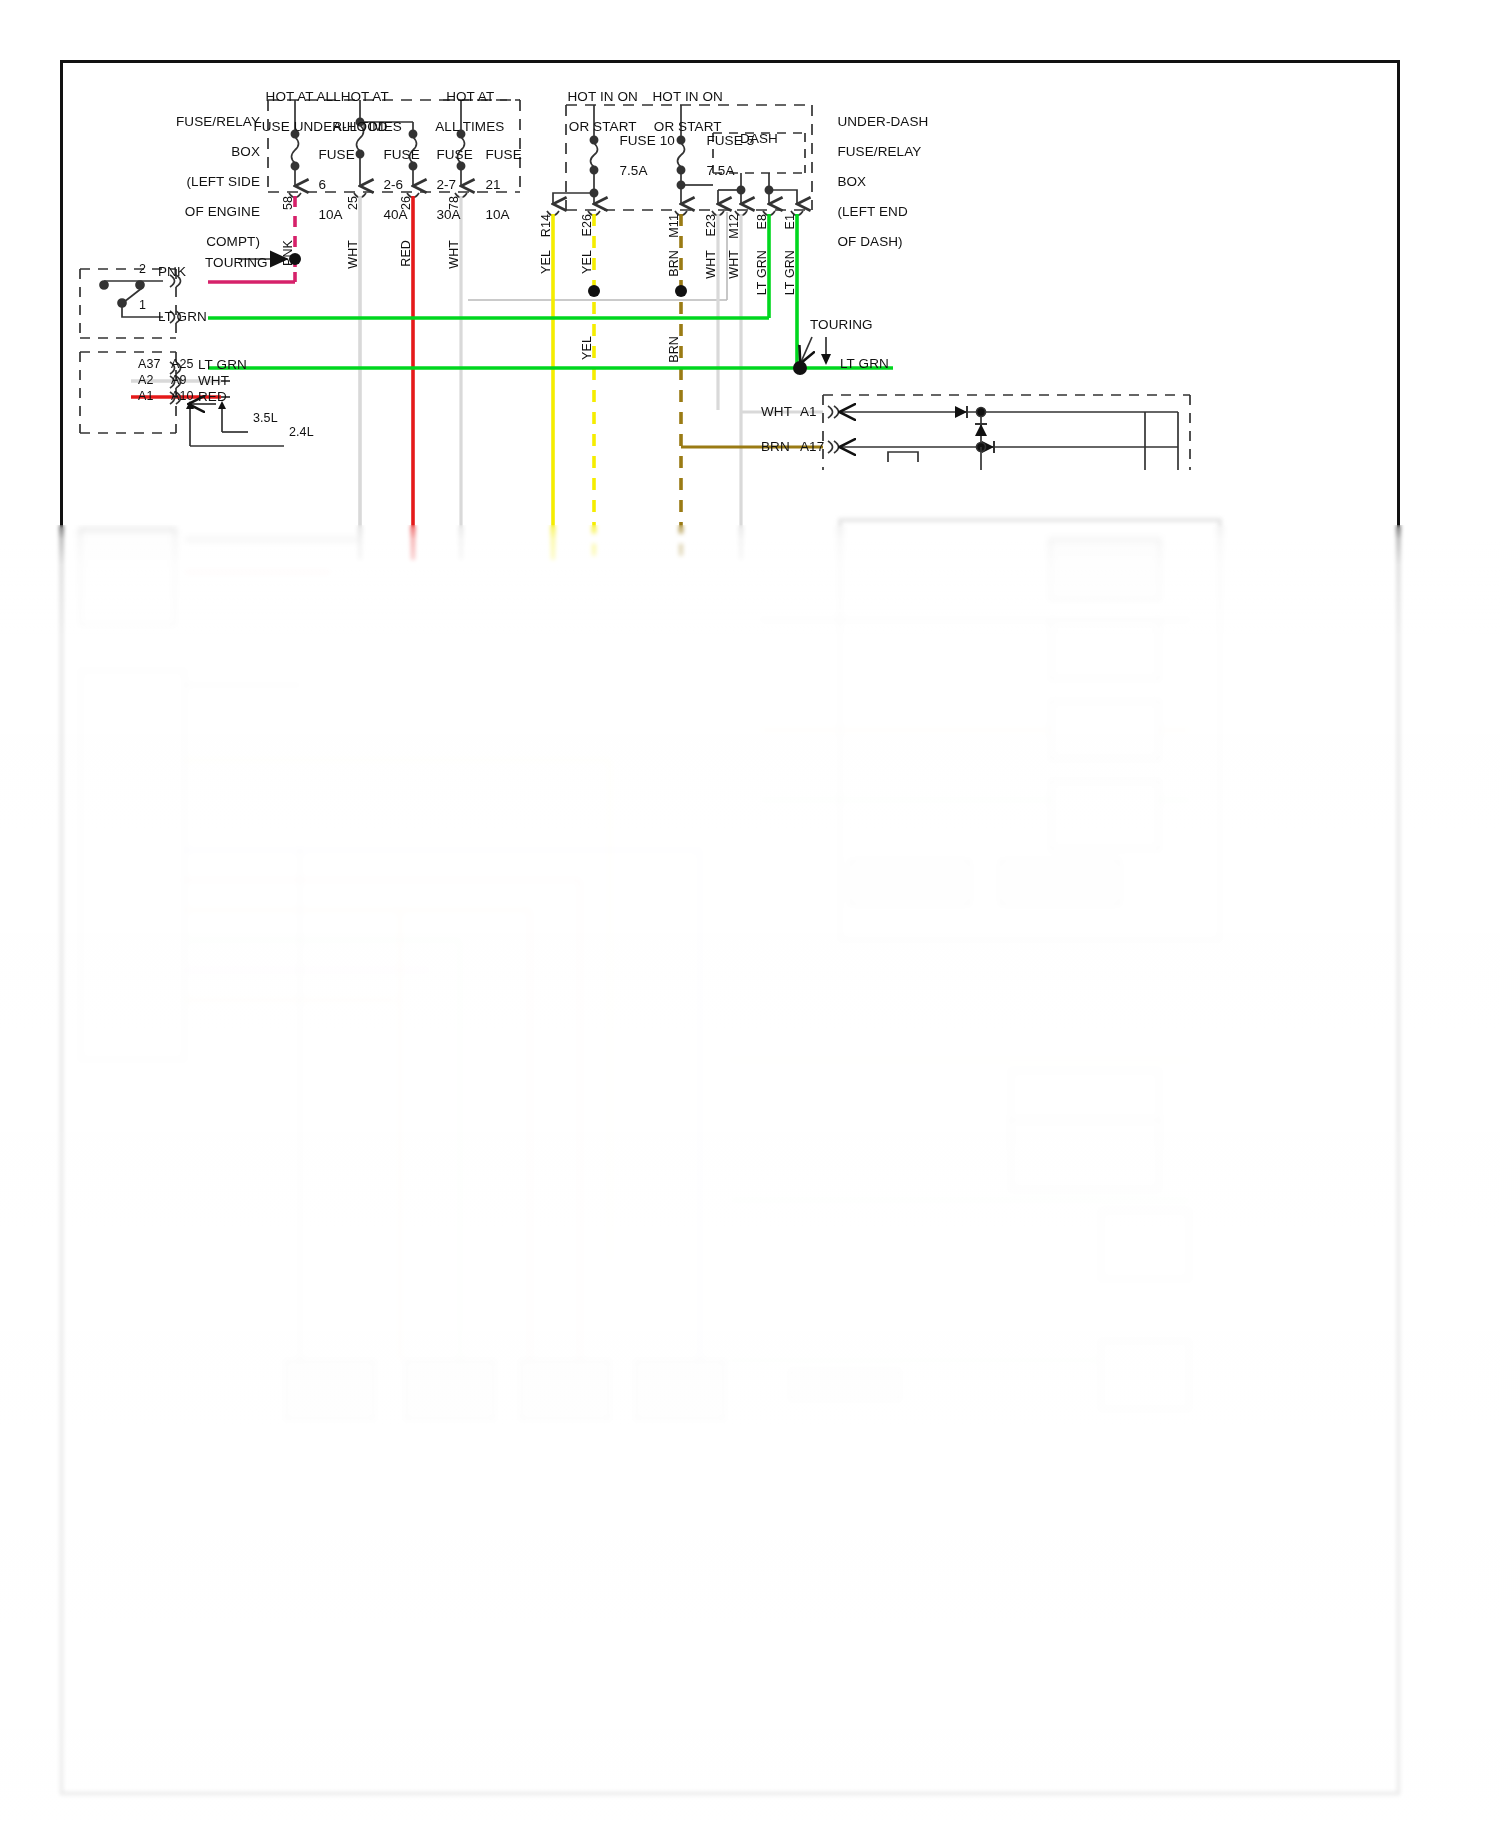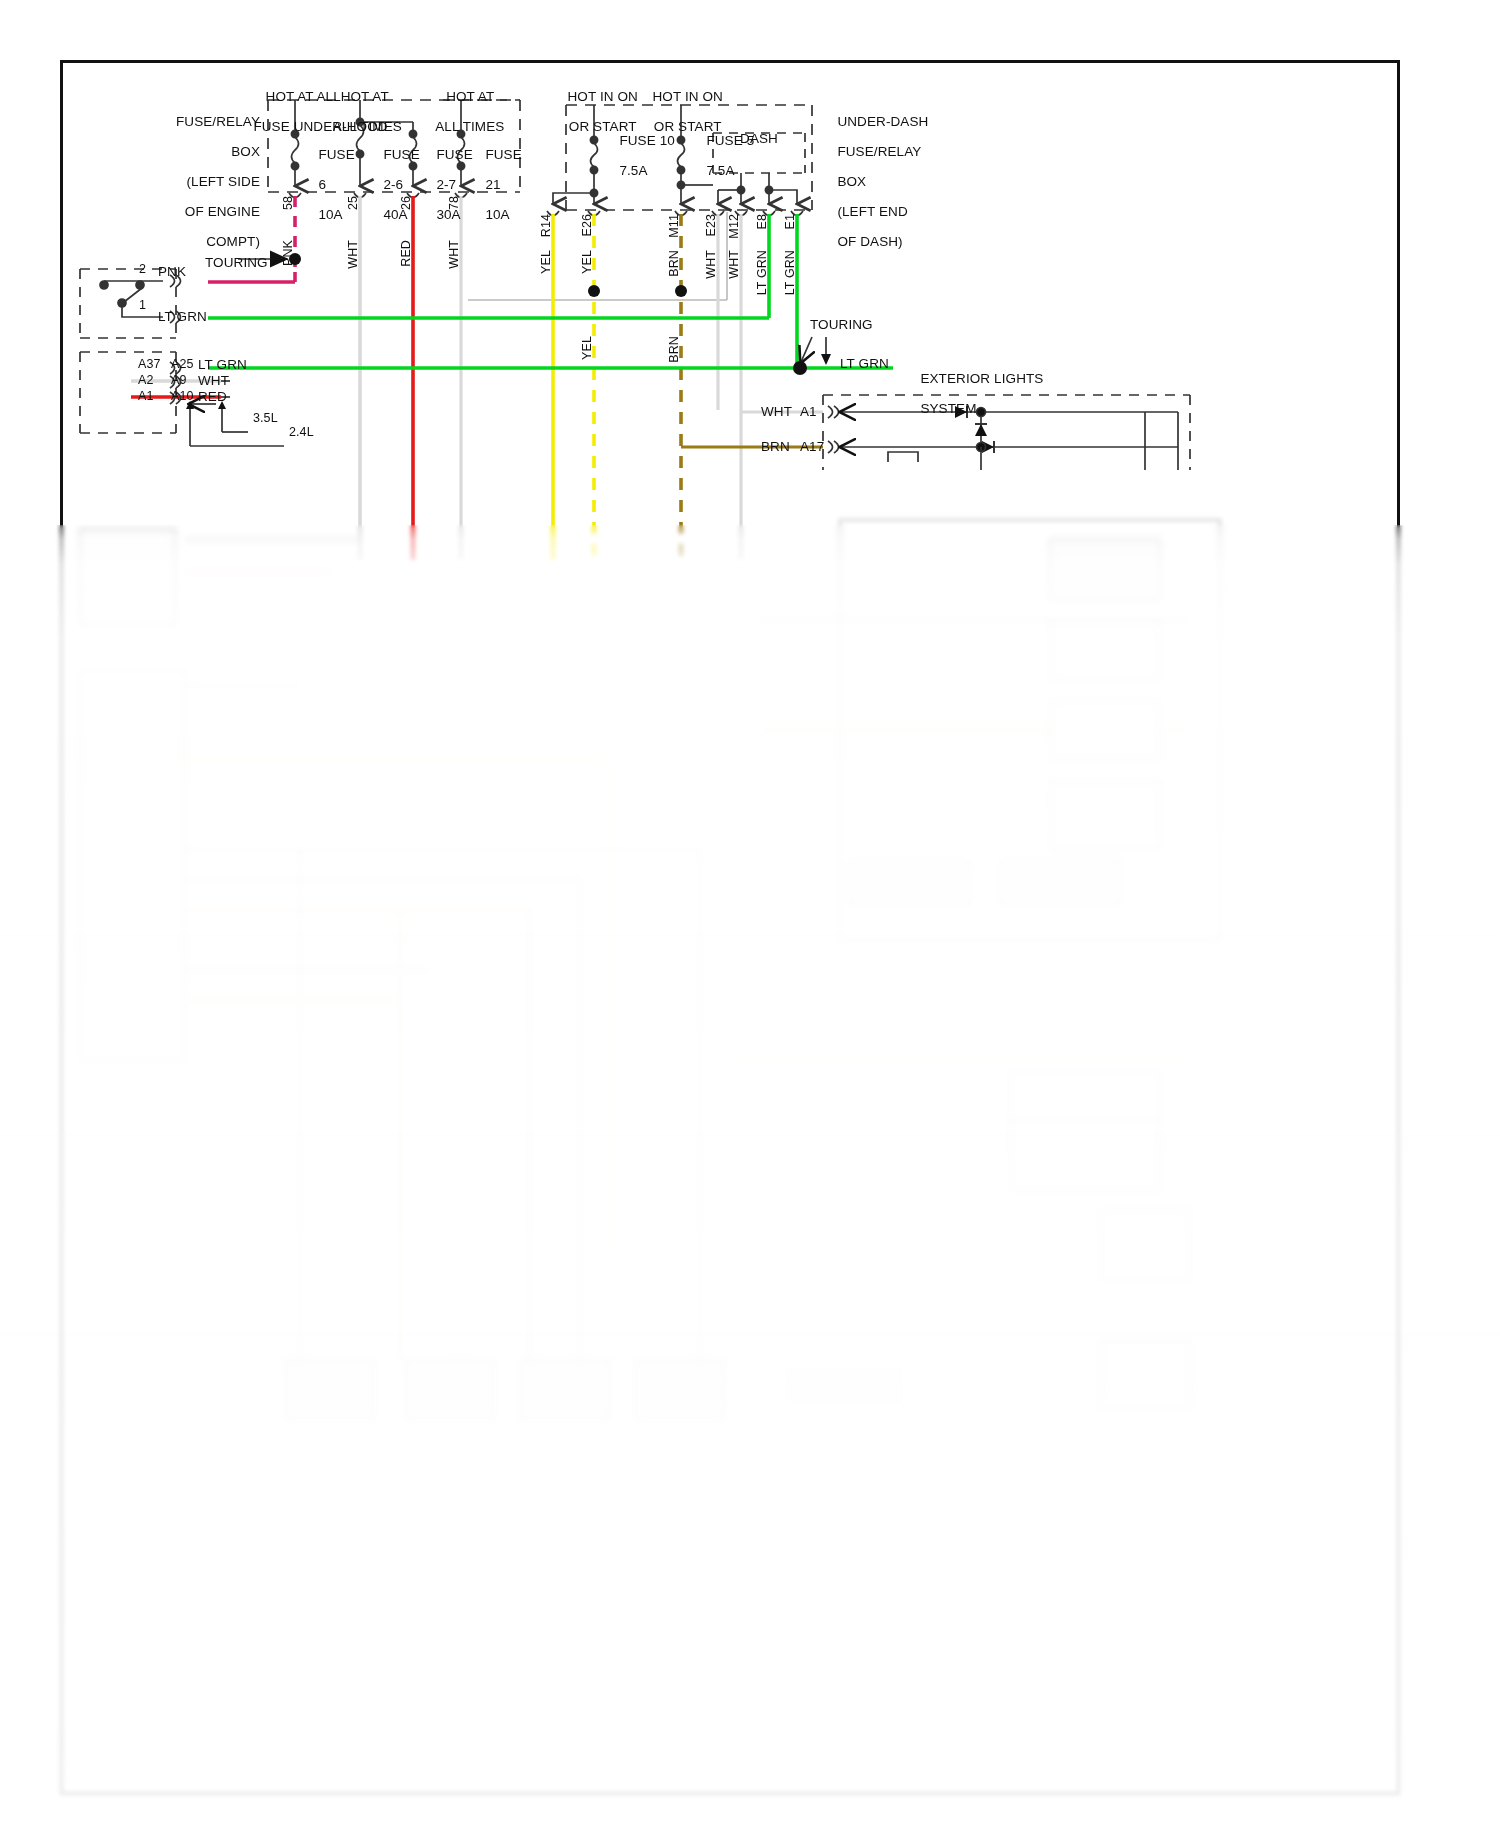--- a/index.html
+++ b/index.html
@@ -420,24 +420,20 @@
   <div class="lbl sm" style="left:171px; top:389px;">A10</div>
   <div class="lbl" style="left:198px; top:389px;">RED</div>
 
 
   <div class="lbl sm" style="left:253px; top:411px;">3.5L</div>
   <div class="lbl sm" style="left:289px; top:425px;">2.4L</div>
 
 
   <div class="lbl" style="left:810px; top:317px;">TOURING</div>
   <div class="lbl" style="left:840px; top:356px;">LT GRN</div>
-  <div class="lbl" style="left:905px; top:356px; width:165px;">
-    <span>EXTERIOR LIGHTS</span><br>
-    <span>SYSTEM</span>
-  </div>
 
   <div class="lbl" style="left:761px; top:404px;">WHT</div>
   <div class="lbl" style="left:800px; top:404px;">A1</div>
   <div class="lbl" style="left:761px; top:439px;">BRN</div>
   <div class="lbl" style="left:800px; top:439px;">A17</div>
 
   <svg style="position:absolute;left:0;top:500px;width:1500px;height:1060px;opacity:.5;filter:blur(2.2px);" viewBox="0 0 1500 1060">
     <g stroke="#bdbdbd" stroke-width="3" fill="none">
       <rect x="80" y="30" width="95" height="95" fill="#fbfbfb"></rect>
       <rect x="80" y="170" width="105" height="390" fill="#fbfbfb"></rect>

